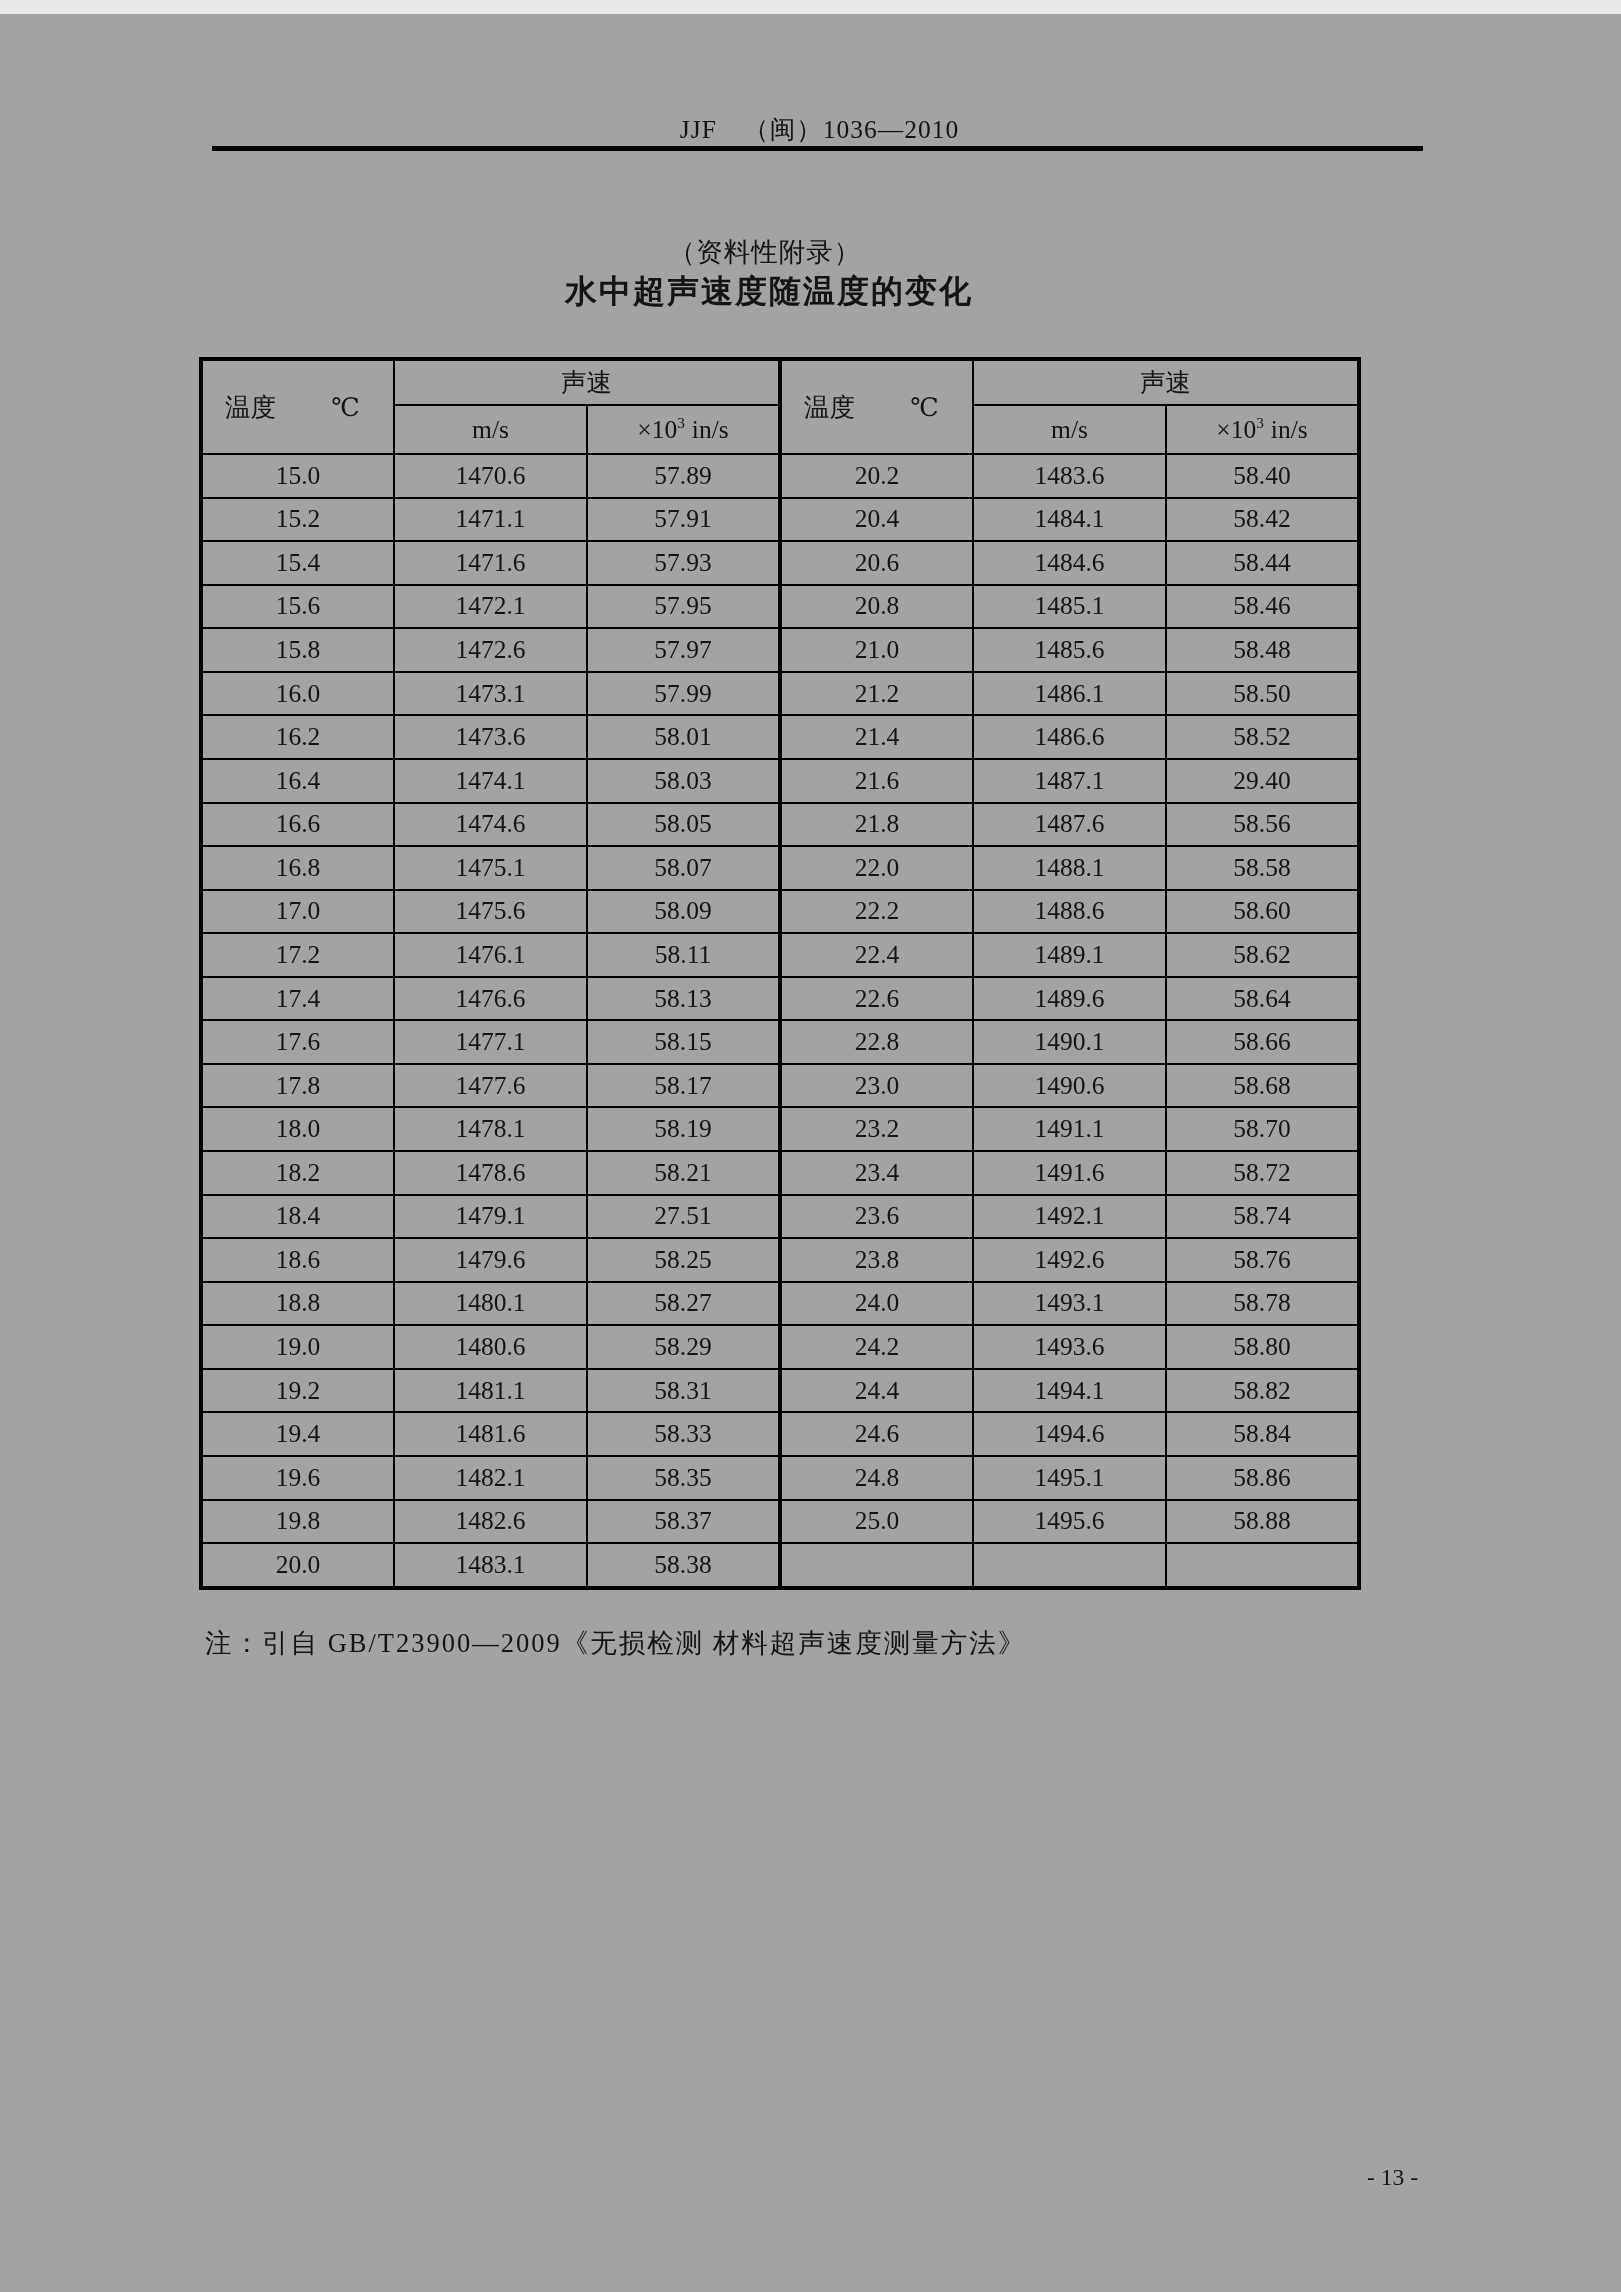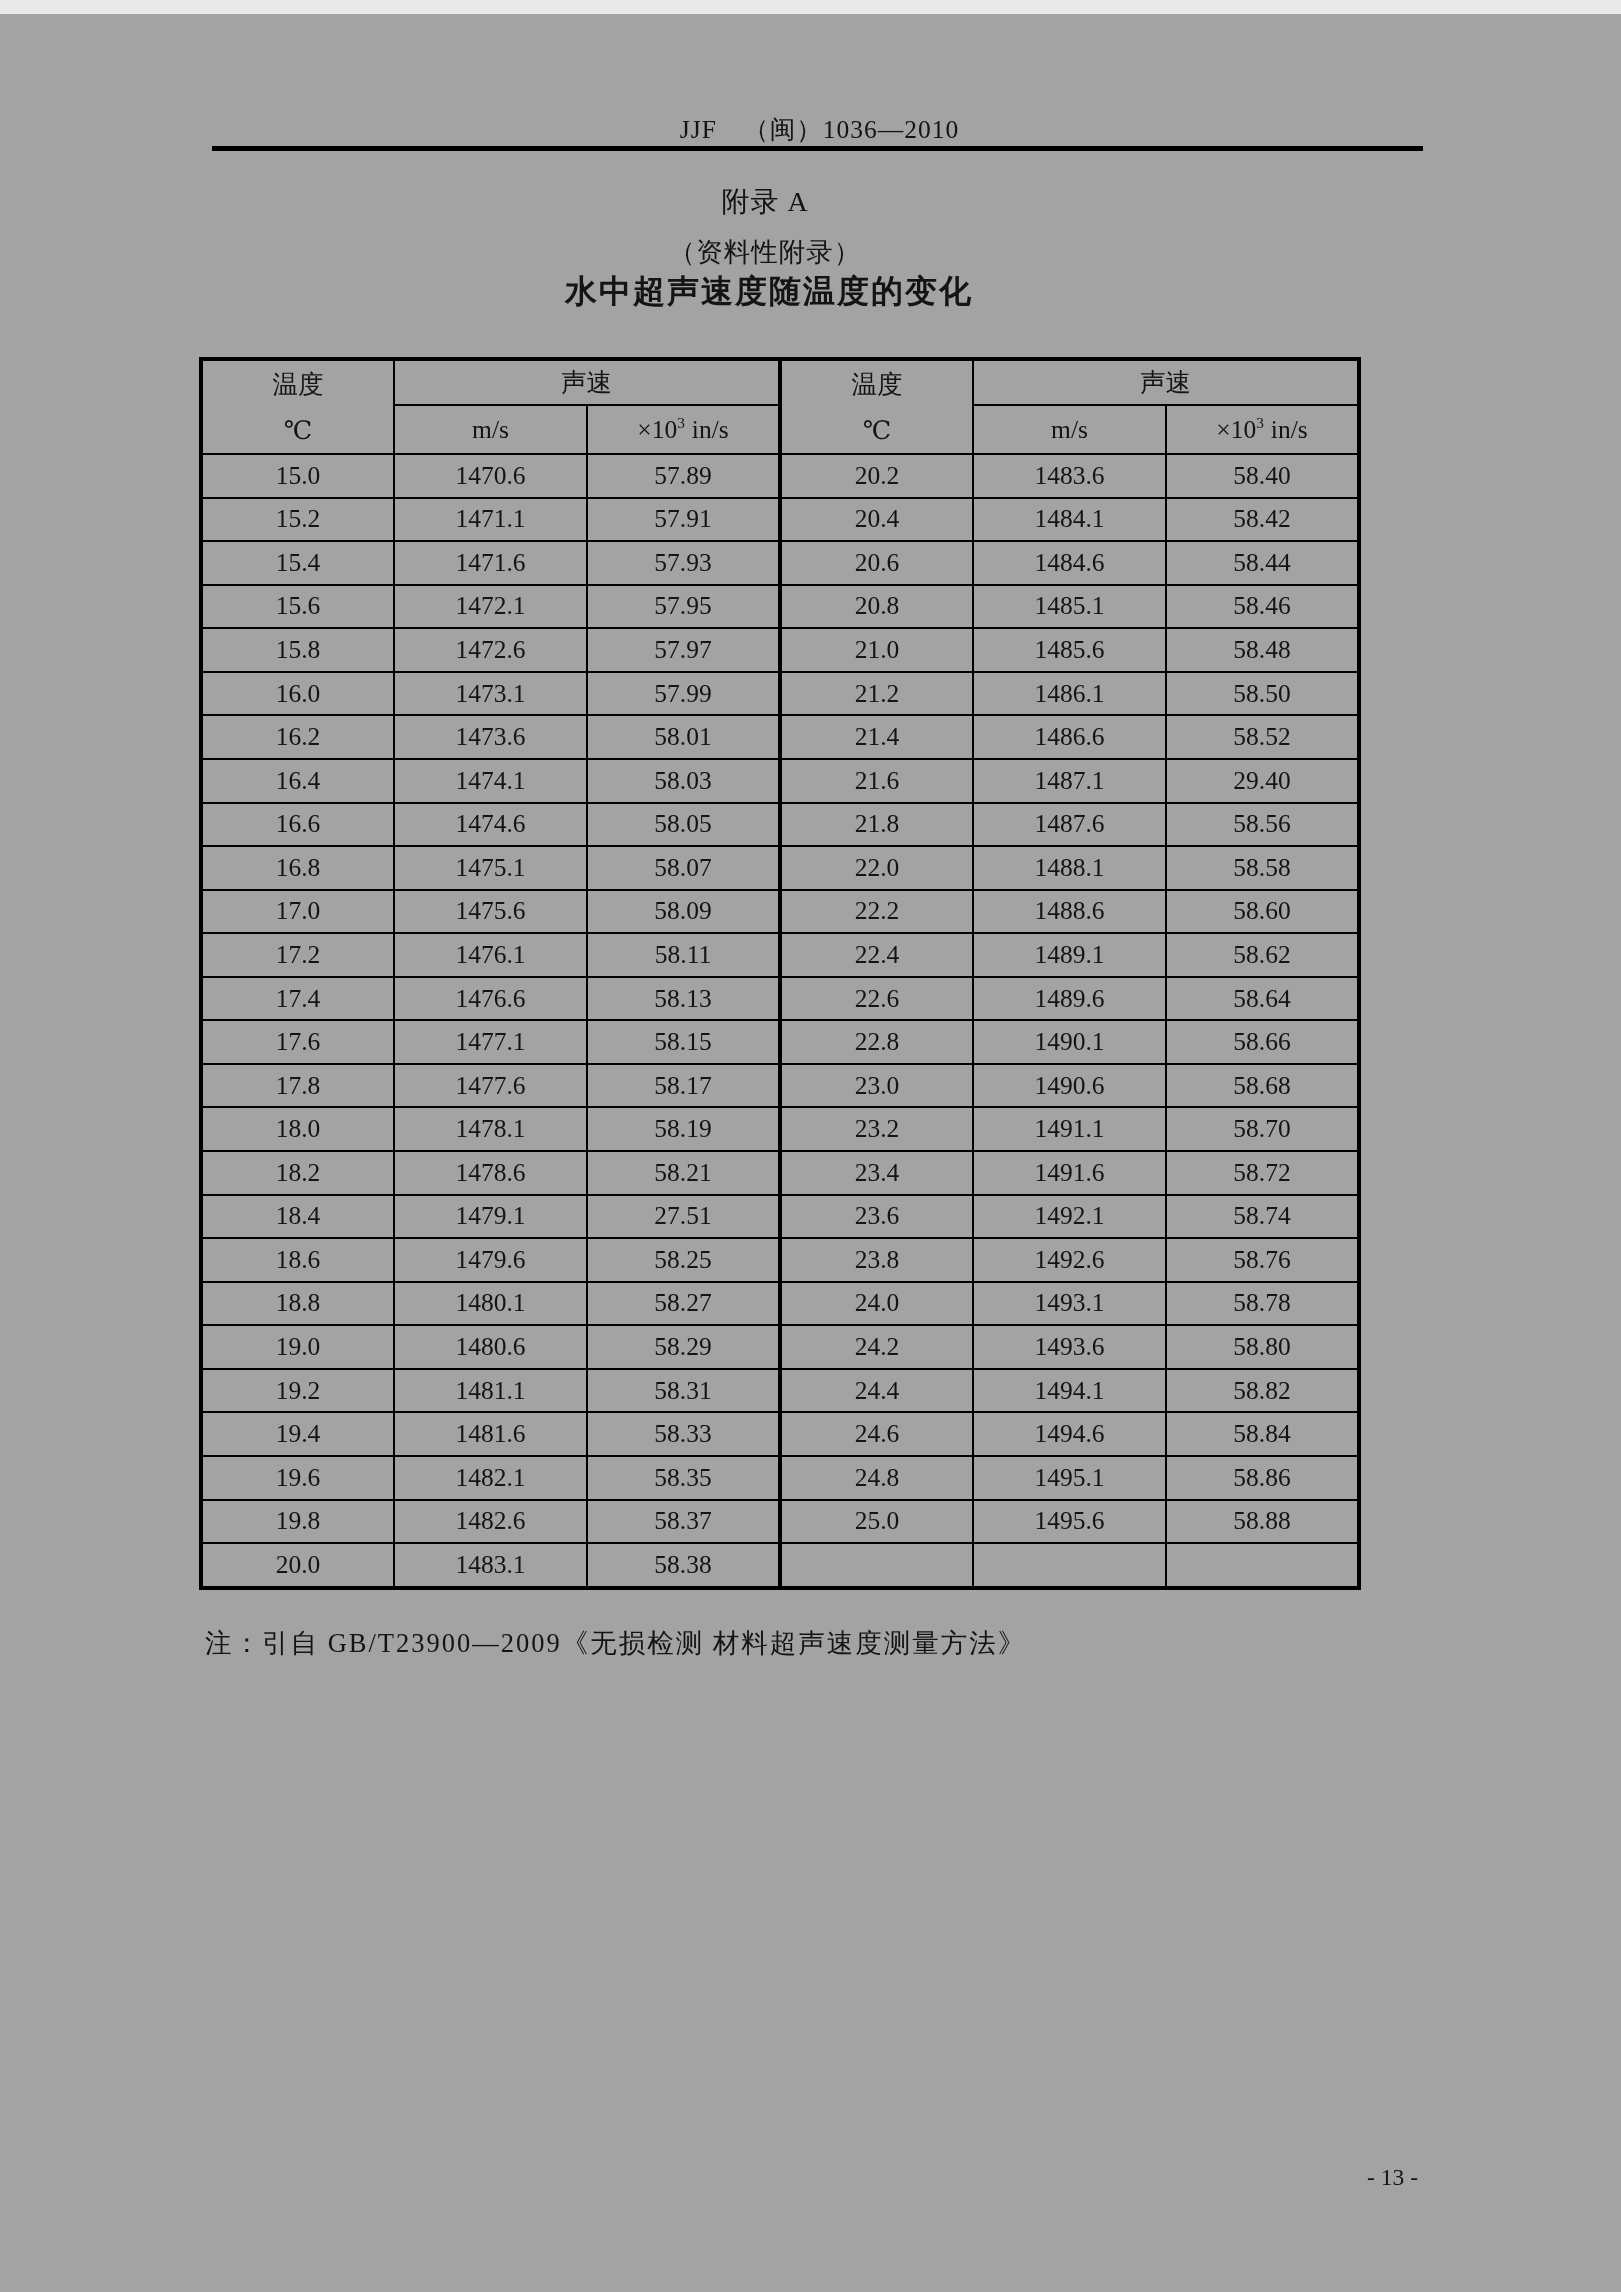--- a/index.html
+++ b/index.html
@@ -46,21 +46,21 @@
     border:2.9px solid #000;
     font-weight:normal;
     padding:0;
     vertical-align:middle;
     overflow:hidden;
   }
   .speed-table thead tr.hrow1 { height:45px; }
   .speed-table thead tr.hrow2 { height:47px; }
   .mid-r { border-right-width:4.9px !important; }
   th.temp-head .stack {
-    display:flex; flex-direction:column;
+    display:flex; flex-direction:row;
     height:92px;
   }
   th.temp-head .stack > div {
     flex:1; display:flex; align-items:center; justify-content:center;
   }
   .unit-in sup { font-size:0.6em; }
   .unit-in .rest { margin-left:6.9px; }
   .note {
     position:absolute; left:205px; top:1611px;
     font-size:26.5px; letter-spacing:2px;
@@ -73,21 +73,20 @@
 </style>
 </head>
 <body>
 
 <div class="page">
 
   <div class="running-head">JJF　（闽）1036—2010</div>
 
   <div class="header-rule"></div>
 
-  <div class="h-appendix">附录 A</div>
 
   <div class="h-info">（资料性附录）</div>
 
   <div class="h-main">水中超声速度随温度的变化</div>
 
   <table class="speed-table">
     <thead>
       <tr class="hrow1">
         <th rowspan="2" class="temp-head">
           <div class="stack">

